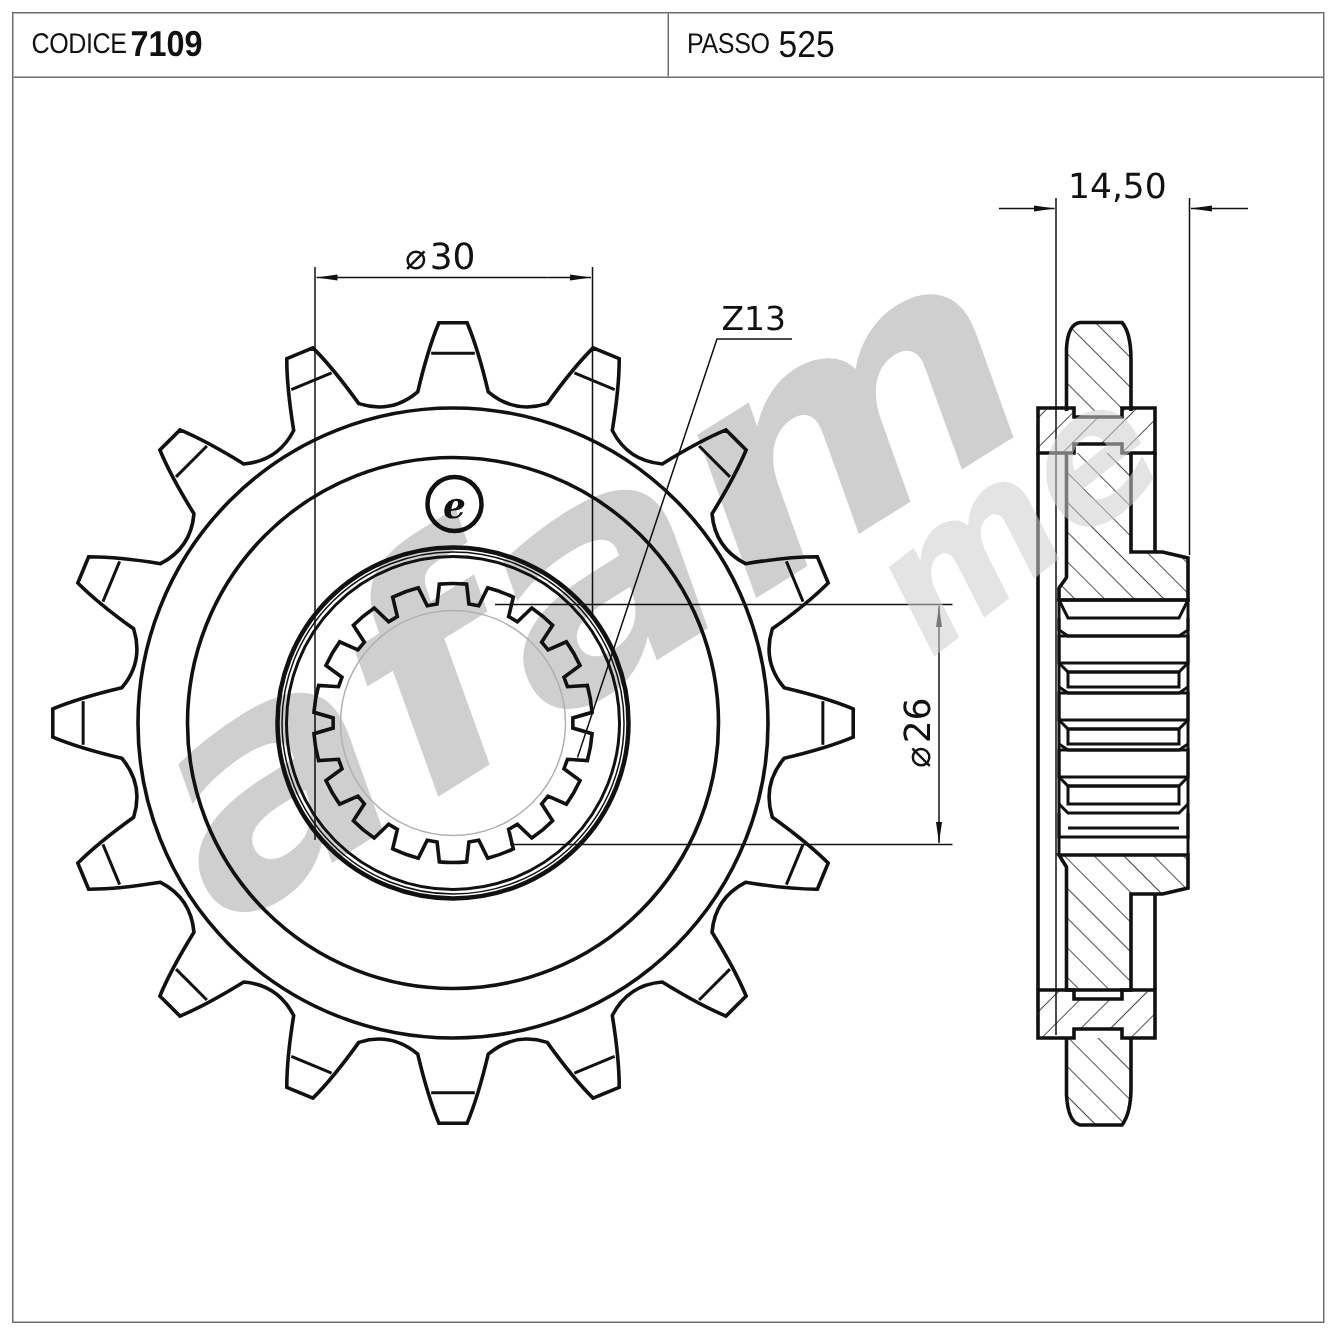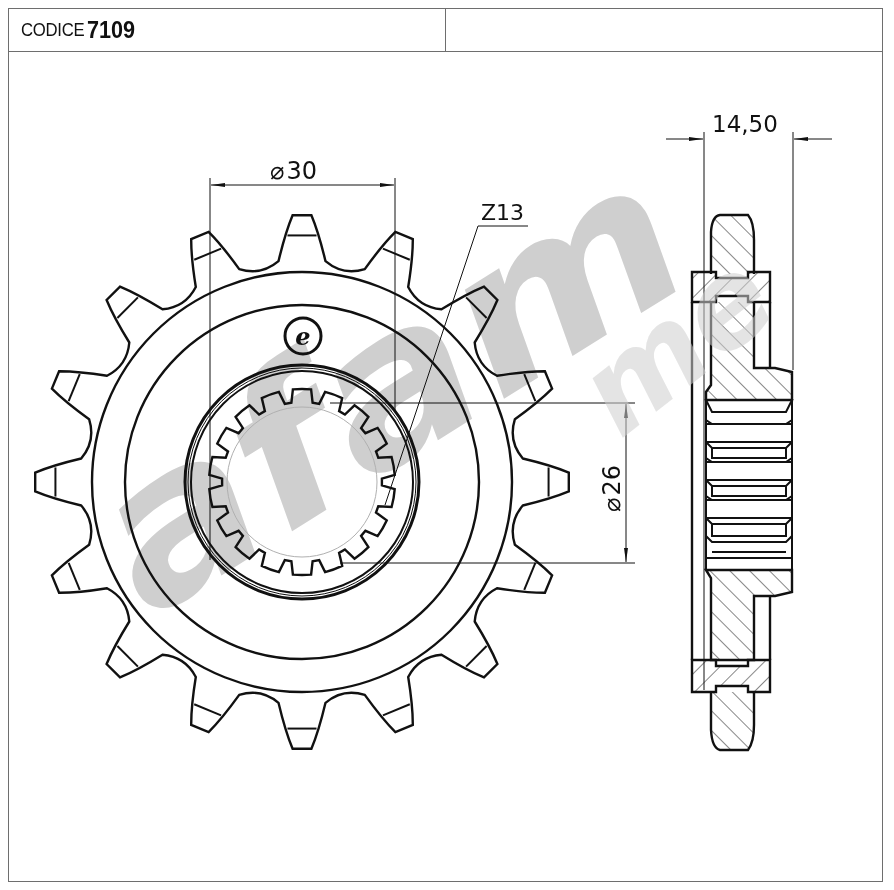--- a/index.html
+++ b/index.html
@@ -19,20 +19,24 @@
   .dimtext { font-family: "DejaVu Sans", sans-serif; fill: #111; }
 </style>
 </head>
 <body>
 
 <div class="frame">
   <div class="header">
     <div class="hcell left">
       <span class="hlabel">CODICE</span>
       <span class="hval-bold">7109</span>
+    </div>
+    <div class="hcell right">
+      <span class="hlabel">PASSO</span>
+      <span class="hval">525</span>
     </div>
   </div>
 </div>
 
 <svg class="drawing" width="894" height="890" viewBox="0 0 894 890">
   <defs>
     <pattern id="hatch" patternUnits="userSpaceOnUse" width="14" height="14" patternTransform="rotate(-45)">
       <line x1="0" y1="0" x2="0" y2="14" stroke="#111" stroke-width="1"></line>
     </pattern>
     <pattern id="hatch2" patternUnits="userSpaceOnUse" width="14" height="14" patternTransform="rotate(45)">

